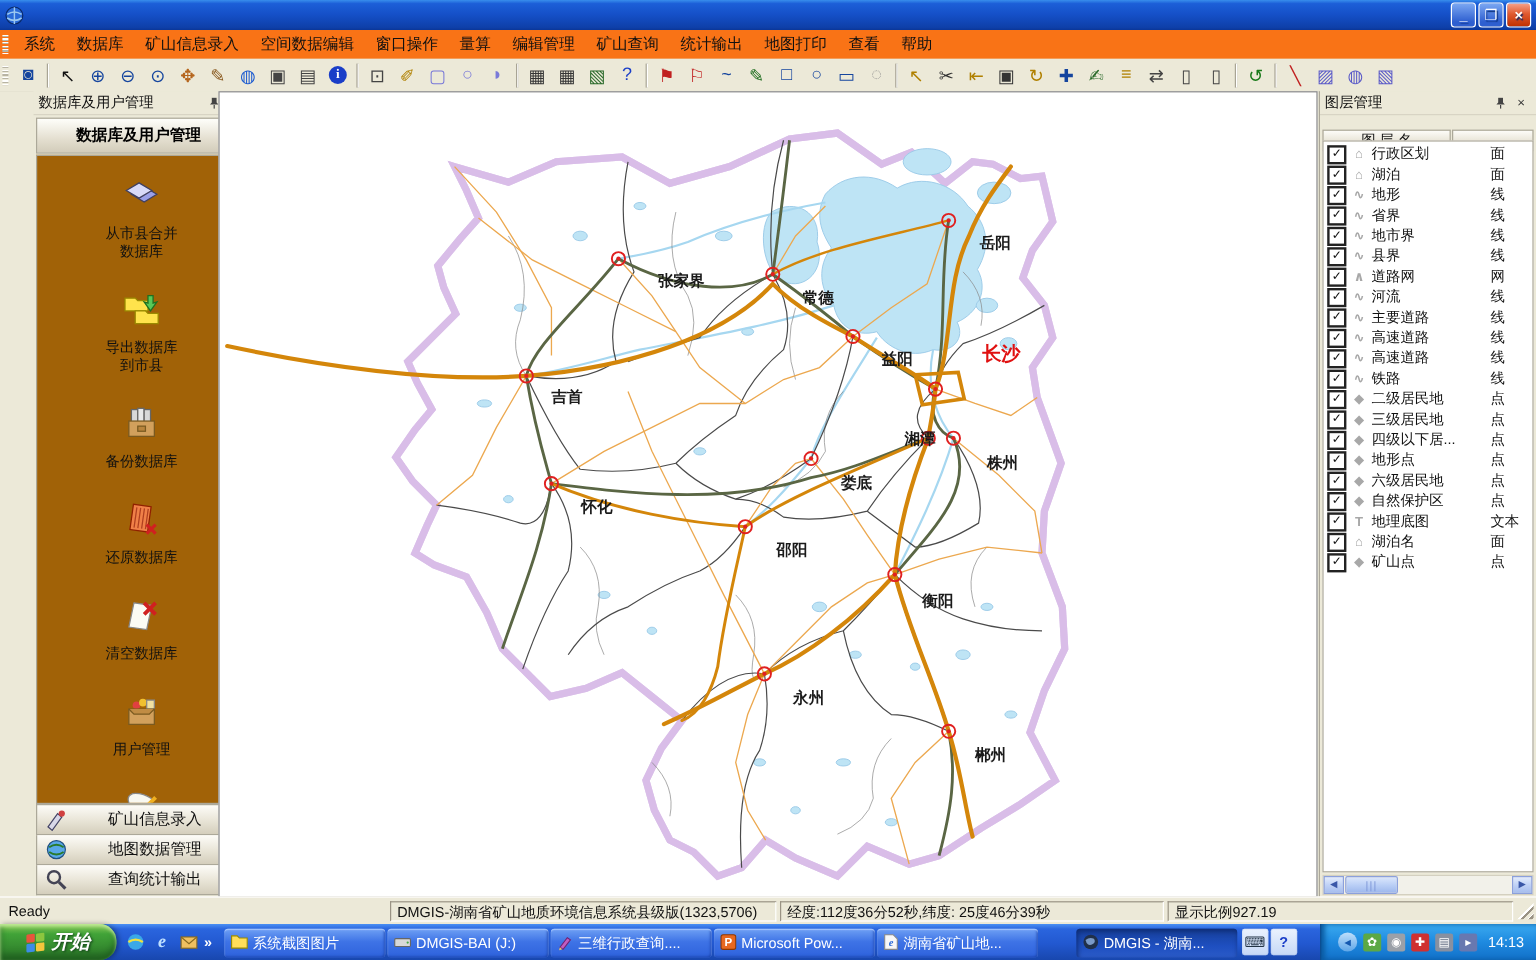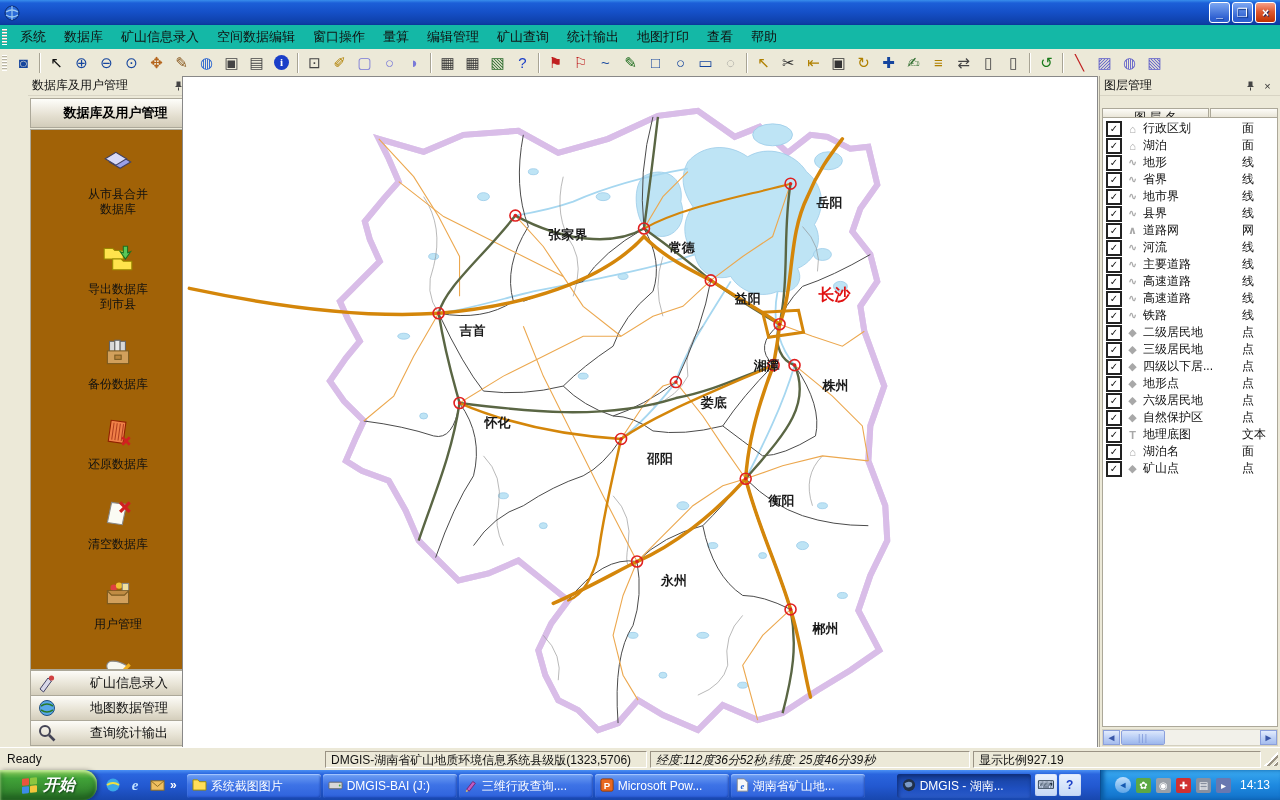--- a/index.html
+++ b/index.html
@@ -8,21 +8,21 @@
   .titlebar{position:absolute;top:0;left:0;right:0;height:25px;display:flex;align-items:center;padding:0 4px;
     background:linear-gradient(180deg,#388EEC 0%,#1C5FD8 12%,#1550C8 48%,#0E3FA8 92%,#0A3698 100%);
     color:#fff;font-weight:bold;font-size:13px;text-shadow:1px 1px 1px #00256e;}
   .titlebar .app-icon{width:16px;height:16px;margin-right:5px;}
   .cap-btn{width:21px;height:21px;margin-left:2px;border-radius:3px;border:1px solid #fff;
     display:flex;align-items:center;justify-content:center;font-size:12px;color:#fff;font-weight:bold;box-sizing:border-box;}
   .btn-min,.btn-max{background:linear-gradient(180deg,#7BA7F2,#2E5FD0 80%);}
   .btn-close{background:linear-gradient(180deg,#F6A088,#E05A30 45%,#C03000);}
   .t-spacer{flex:1}
   
-  .menubar{position:absolute;top:25px;left:0;right:0;height:24px;background:#14b8a6;display:flex;align-items:center;border-bottom:1px solid #E2DECE;}
+  .menubar{position:absolute;top:25px;left:0;right:0;height:24px;background:#f97316;display:flex;align-items:center;border-bottom:1px solid #E2DECE;}
   .bar-grip{width:5px;height:16px;margin:0 4px 0 2px;background:repeating-linear-gradient(180deg,#fff 0 1px,#B8B4A4 1px 2px,rgba(0,0,0,0) 2px 3px);}
   .menu-item{padding:3px 9px;font-size:13px;color:#111;}
   
   .toolbar{position:absolute;top:49px;left:0;right:0;height:27px;background:#ECE9D8;display:flex;align-items:center;border-bottom:1px solid #C8C4B4;}
   .tool-btn{width:25px;height:23px;display:flex;align-items:center;justify-content:center;font-size:15px;border:1px solid transparent;box-sizing:border-box;}
   .tool-sep{width:1px;height:20px;background:#A8A494;border-right:1px solid #fff;margin:0 3px;}
   .glyph-info{background:#1a3ec8;border-radius:50%;width:15px;height:15px;line-height:15px;text-align:center;font-size:11px;font-weight:bold;font-family:"Liberation Serif",serif;}
   
   .main{position:absolute;top:76px;left:0;right:0;bottom:52px;background:#ECE9D8;}
   
@@ -60,21 +60,21 @@
   .sc-thumb{width:44px;margin:0 1px;background:linear-gradient(180deg,#DCE7FC,#BACFF6 50%,#9DB7EC);border:1px solid #8BA0DC;border-radius:2px;box-sizing:border-box;background-clip:padding-box;display:flex;align-items:center;justify-content:center;color:#7E96D8;font-size:9px;letter-spacing:1px;}
   .sc-track{flex:1}
   
   .map-area{position:absolute;left:182px;right:182px;top:0;bottom:0;background:#fff;border:1px solid #888;box-sizing:border-box;overflow:hidden;}
   .map-area svg{display:block;}
   
   .statusbar{position:absolute;bottom:30px;left:0;right:0;height:22px;background:#ECE9D8;border-top:1px solid #fff;display:flex;align-items:center;padding:0 2px;gap:3px;font-size:12px;color:#111;}
   .sb-ready{flex:1;padding-left:5px;}
   .sb-box{height:17px;line-height:17px;border:1px solid;border-color:#9A9384 #FFFFFF #FFFFFF #9A9384;padding:0 5px;overflow:hidden;white-space:nowrap;box-sizing:border-box;}
   .sb-db{width:322px;}
-  .sb-coord{width:320px;font-style:italic;}
+  .sb-coord{width:320px;}
   .sb-scale{width:288px;}
   .sb-grip{width:14px;height:14px;background:
     linear-gradient(135deg,rgba(0,0,0,0) 0 50%,#fff 50% 60%,#9A9384 60% 70%,rgba(0,0,0,0) 70% 80%,#fff 80% 85%,#9A9384 85% 95%,rgba(0,0,0,0) 95%);}
   
   .taskbar{position:absolute;bottom:0;left:0;right:0;height:30px;display:flex;align-items:stretch;
     background:linear-gradient(180deg,#4A90F4 0%,#2A65DE 14%,#2258D0 55%,#1847AE 100%);}
   .start-btn{width:97px;display:flex;align-items:center;justify-content:center;gap:6px;color:#fff;font-weight:bold;font-style:italic;font-size:16px;
     background:linear-gradient(180deg,#8CCB5A 0%,#41A338 28%,#2F7E2B 85%);border-radius:0 14px 14px 0;
     box-shadow:inset 0 2px 3px #C2EC9A,inset 0 -4px 6px #1E5C1E,2px 0 4px rgba(0,0,0,.35);text-shadow:1px 1px 2px #14401a;}
   .win-flag{display:grid;grid-template-columns:7px 7px;grid-template-rows:7px 7px;gap:1px;transform:skewY(-6deg);}

